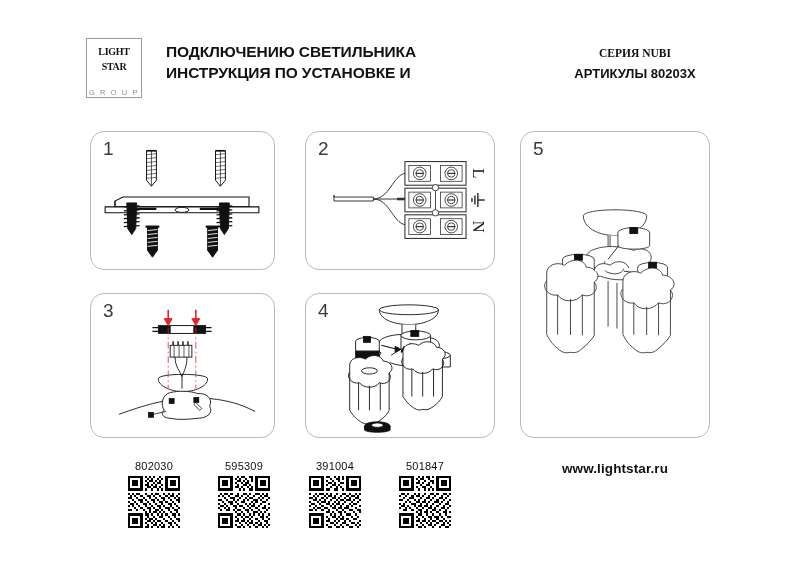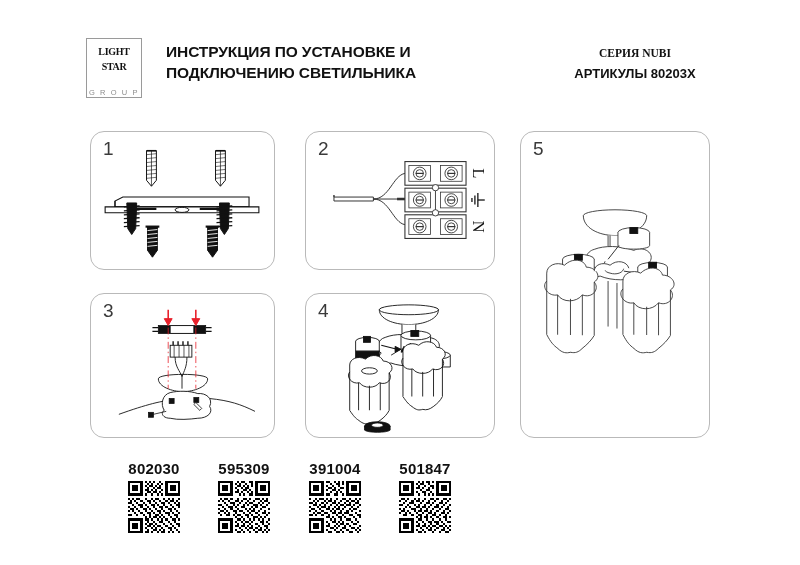--- a/index.html
+++ b/index.html
@@ -134,22 +134,22 @@
     left: 0; top: 452px;
     width: 800px; height: 100px;
   }
   .qr-cell {
     position: absolute;
     width: 72px;
     text-align: center;
   }
   .qr-code-label {
     font-family: "Liberation Sans", sans-serif;
-    font-size: 15px;
-    font-weight: bold;
+    font-size: 11px;
+    font-weight: normal;
     color: #111;
     margin-bottom: 4px;
     letter-spacing: 0.2px;
   }
   .qr-img {
     width: 52px; height: 52px;
     display: block;
     margin: 0 auto;
   }
   #qr-0 { left: 118px; top: 8px; }
@@ -175,22 +175,22 @@
 <div id="header">
 
   <div id="logo-box">
     <div id="logo-light">LIGHT</div>
     <div id="logo-star">STAR</div>
     <div id="logo-group">G R O U P</div>
     <div id="logo-bar"></div>
   </div>
 
   <div id="title-block">
+    <div class="title-line">ПОДКЛЮЧЕНИЮ СВЕТИЛЬНИКА</div>
     <div class="title-line">ИНСТРУКЦИЯ ПО УСТАНОВКЕ И</div>
-    <div class="title-line">ПОДКЛЮЧЕНИЮ СВЕТИЛЬНИКА</div>
   </div>
 
   <div id="series-block">
     <div id="series-line">СЕРИЯ NUBI</div>
     <div id="article-line">АРТИКУЛЫ 80203Х</div>
   </div>
 
 </div>
 
 <div class="panel" id="panel-1">
@@ -697,14 +697,15 @@
         <path d="M8 19h1v1H8zM11 19h1v1h-1zM14 19h2v1h-2zM17 19h2v1h-2zM20 19h1v1h-1zM23 19h2v1h-2z"></path>
         <path d="M9 20h1v1H9zM12 20h1v1h-1zM15 20h1v1h-1zM18 20h1v1h-1zM21 20h1v1h-1z"></path>
         <path d="M8 21h2v1H8zM11 21h2v1h-2zM14 21h1v1h-1zM16 21h2v1h-2zM19 21h2v1h-2zM22 21h1v1h-1zM24 21h1v1h-1z"></path>
         <path d="M10 22h1v1h-1zM13 22h1v1h-1zM15 22h1v1h-1zM18 22h1v1h-1zM21 22h1v1h-1zM23 22h1v1h-1z"></path>
         <path d="M8 23h1v1H8zM11 23h1v1h-1zM14 23h2v1h-2zM17 23h1v1h-1zM20 23h2v1h-2zM24 23h1v1h-1z"></path>
         <path d="M9 24h2v1H9zM12 24h1v1h-1zM16 24h1v1h-1zM19 24h1v1h-1zM22 24h2v1h-2z"></path>
       </g>
     </svg>
   </div>
 
+  <div id="website">www.lightstar.ru</div>
 
 </div>
 
 </body></html>

